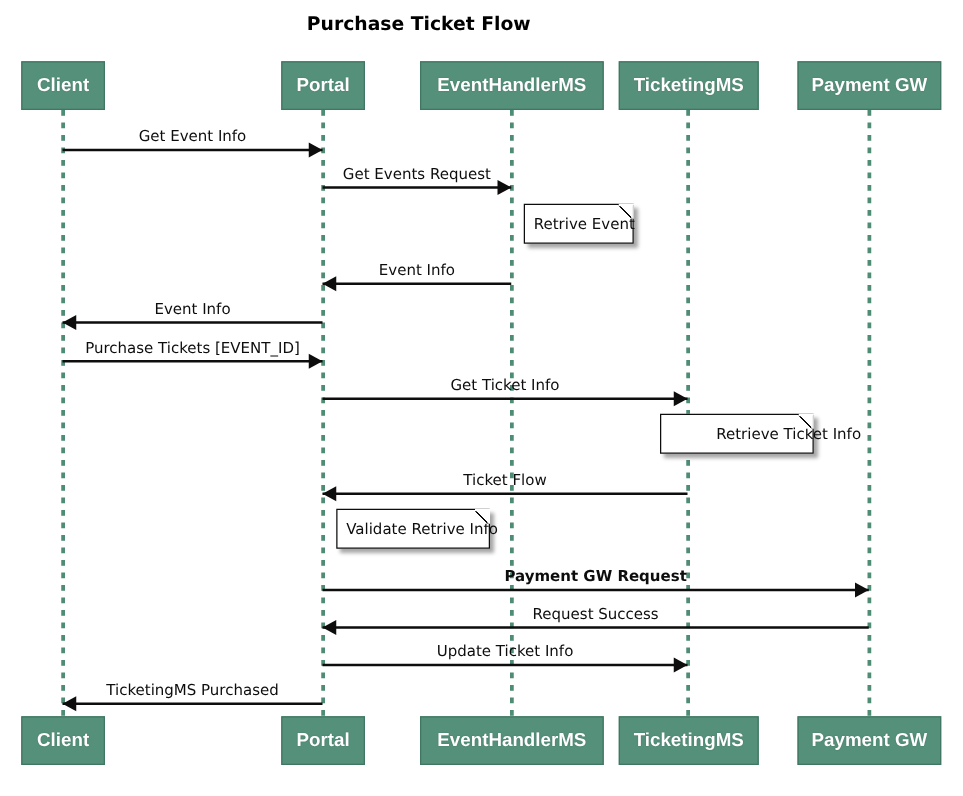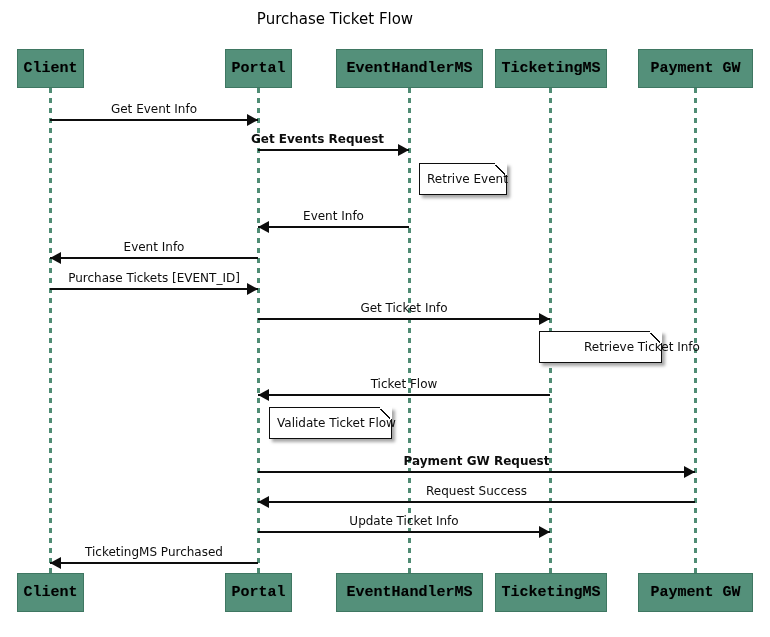--- a/index.html
+++ b/index.html
@@ -20,21 +20,21 @@
   }
 
   
   .diagram-title {
     position: absolute;
     left: 0;
     top: 10px;
     width: 670px;
     text-align: center;
     font-size: 15px;
-    font-weight: normal;
+    font-weight: bold;
     color: #000000;
     font-family: "DejaVu Sans", sans-serif;
     letter-spacing: 0px;
   }
 
   
   .lifeline {
     position: absolute;
     width: 3px;
     background-image: linear-gradient(
@@ -44,27 +44,27 @@
     background-size: 3px 10px;
     background-repeat: repeat-y;
   }
 
   
   .participant {
     position: absolute;
     box-sizing: border-box;
     background: #54907a;
     border: 1px solid #3f7762;
-    color: #000000;
+    color: #ffffff;
     font-size: 15px;
     font-weight: bold;
     display: flex;
     align-items: center;
     justify-content: center;
-    font-family: Liberation Mono, monospace;
+    font-family: Liberation Sans, sans-serif;
     white-space: nowrap;
     text-shadow: 0 0 1px rgba(0,0,0,0.25);
   }
 
   
   .msg-line {
     position: absolute;
     height: 0;
     border-top: 2px solid #0d0d0d;
   }
@@ -152,21 +152,21 @@
       <div class="lifeline" style="left: 408px; top: 88px; height: 485px;"></div>
       <div class="lifeline" style="left: 549px; top: 88px; height: 485px;"></div>
       <div class="lifeline" style="left: 694px; top: 88px; height: 485px;"></div>
     </div>
   <div id="messages-layer">
       <div class="msg-line" style="left: 50px; top: 119px; width: 208px;"></div>
       <div class="arrow-head right" style="top: 114px; left: 247px;"></div>
       <div class="msg-label" style="left: 50px; width: 208px; top: 102px;">Get Event Info</div>
       <div class="msg-line" style="left: 258px; top: 149px; width: 151px;"></div>
       <div class="arrow-head right" style="top: 144px; left: 398px;"></div>
-      <div class="msg-label" style="left: 242px; width: 151px; top: 132px; font-weight: bold;">Get Events Request</div>
+      <div class="msg-label" style="left: 258px; width: 151px; top: 132px;">Get Events Request</div>
       <div class="msg-line" style="left: 258px; top: 226px; width: 151px;"></div>
       <div class="arrow-head left" style="top: 221px; left: 258px;"></div>
       <div class="msg-label" style="left: 258px; width: 151px; top: 209px;">Event Info</div>
       <div class="msg-line" style="left: 50px; top: 257px; width: 208px;"></div>
       <div class="arrow-head left" style="top: 252px; left: 50px;"></div>
       <div class="msg-label" style="left: 50px; width: 208px; top: 240px;">Event Info</div>
       <div class="msg-line" style="left: 50px; top: 288px; width: 208px;"></div>
       <div class="arrow-head right" style="top: 283px; left: 247px;"></div>
       <div class="msg-label" style="left: 50px; width: 208px; top: 271px;">Purchase Tickets [EVENT_ID]</div>
       <div class="msg-line" style="left: 258px; top: 318px; width: 292px;"></div>
@@ -200,23 +200,23 @@
       <div class="participant" style="left: 225px; top: 573px; width: 67px; height: 39px;">Portal</div>
       <div class="participant" style="left: 336px; top: 573px; width: 147px; height: 39px;">EventHandlerMS</div>
       <div class="participant" style="left: 495px; top: 573px; width: 112px; height: 39px;">TicketingMS</div>
       <div class="participant" style="left: 638px; top: 573px; width: 115px; height: 39px;">Payment GW</div>
     </div>
   <div id="notes-layer">
       <div class="note" style="left: 419px; top: 163px; width: 88px; height: 32px;">
         <span>Retrive Event</span>
         <span class="fold"></span>
       </div>
-      <div class="note" style="left: 539px; top: 331px; width: 123px; height: 32px; padding-left: 44px;">
+      <div class="note" style="left: 528px; top: 331px; width: 123px; height: 32px; padding-left: 44px;">
         <span>Retrieve Ticket Info</span>
         <span class="fold"></span>
       </div>
       <div class="note" style="left: 269px; top: 407px; width: 123px; height: 32px;">
-        <span>Validate Ticket Flow</span>
+        <span>Validate Retrive Info</span>
         <span class="fold"></span>
       </div>
     </div>
 
 </div>
 
 </body></html>

